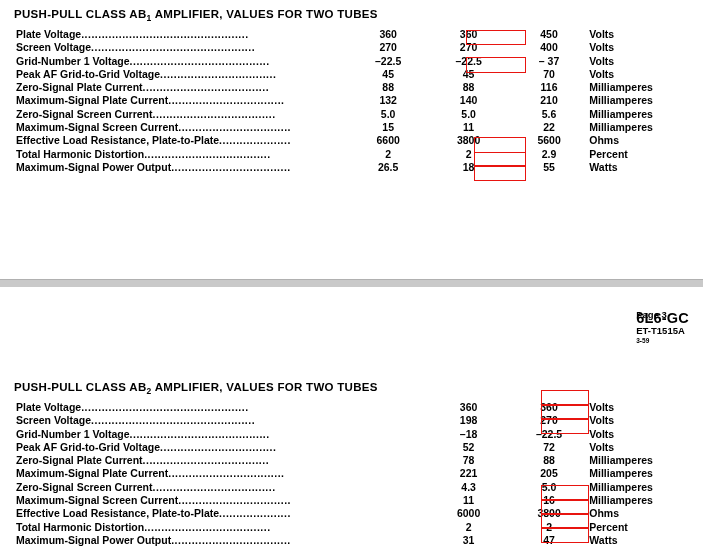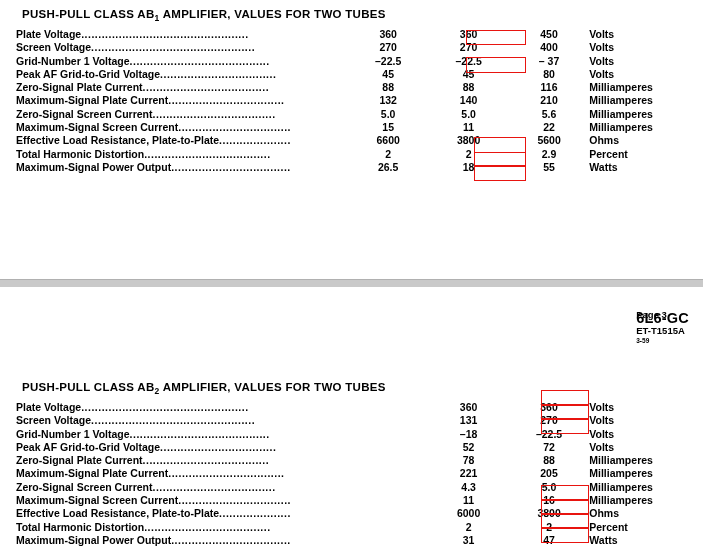--- a/index.html
+++ b/index.html
@@ -24,21 +24,21 @@
 
   
   .section {
     position: absolute;
     width: 703px;
   }
   .section-title {
     font-size: 11.5px;
     font-weight: bold;
     letter-spacing: 0.3px;
-    padding-left: 22px;
+    padding-left: 14px;
     margin-bottom: 5px;
     white-space: nowrap;
   }
   .section-title .sub {
     font-size: 8.5px;
     vertical-align: -3px;
     font-weight: bold;
   }
 
   
@@ -142,21 +142,21 @@
             <td class="label"><span class="lbl-text">Grid-Number 1 Voltage</span><span class="leader">.........................................</span></td>
             <td class="v1">–22.5</td>
             <td class="v2">–22.5</td>
             <td class="v3">– 37</td>
             <td class="unit">Volts</td>
           </tr>
           <tr>
             <td class="label"><span class="lbl-text">Peak AF Grid-to-Grid Voltage</span><span class="leader">..................................</span></td>
             <td class="v1">45</td>
             <td class="v2">45</td>
-            <td class="v3">80</td>
+            <td class="v3">70</td>
             <td class="unit">Volts</td>
           </tr>
           <tr>
             <td class="label"><span class="lbl-text">Zero-Signal Plate Current</span><span class="leader">.....................................</span></td>
             <td class="v1">88</td>
             <td class="v2">88</td>
             <td class="v3">116</td>
             <td class="unit">Milliamperes</td>
           </tr>
           <tr>
@@ -228,21 +228,21 @@
           <tr>
             <td class="label"><span class="lbl-text">Plate Voltage</span><span class="leader">.................................................</span></td>
             <td class="v1"></td>
             <td class="v2">360</td>
             <td class="v3">360</td>
             <td class="unit">Volts</td>
           </tr>
           <tr>
             <td class="label"><span class="lbl-text">Screen Voltage</span><span class="leader">................................................</span></td>
             <td class="v1"></td>
-            <td class="v2">131</td>
+            <td class="v2">198</td>
             <td class="v3">270</td>
             <td class="unit">Volts</td>
           </tr>
           <tr>
             <td class="label"><span class="lbl-text">Grid-Number 1 Voltage</span><span class="leader">.........................................</span></td>
             <td class="v1"></td>
             <td class="v2">–18</td>
             <td class="v3">–22.5</td>
             <td class="unit">Volts</td>
           </tr>

